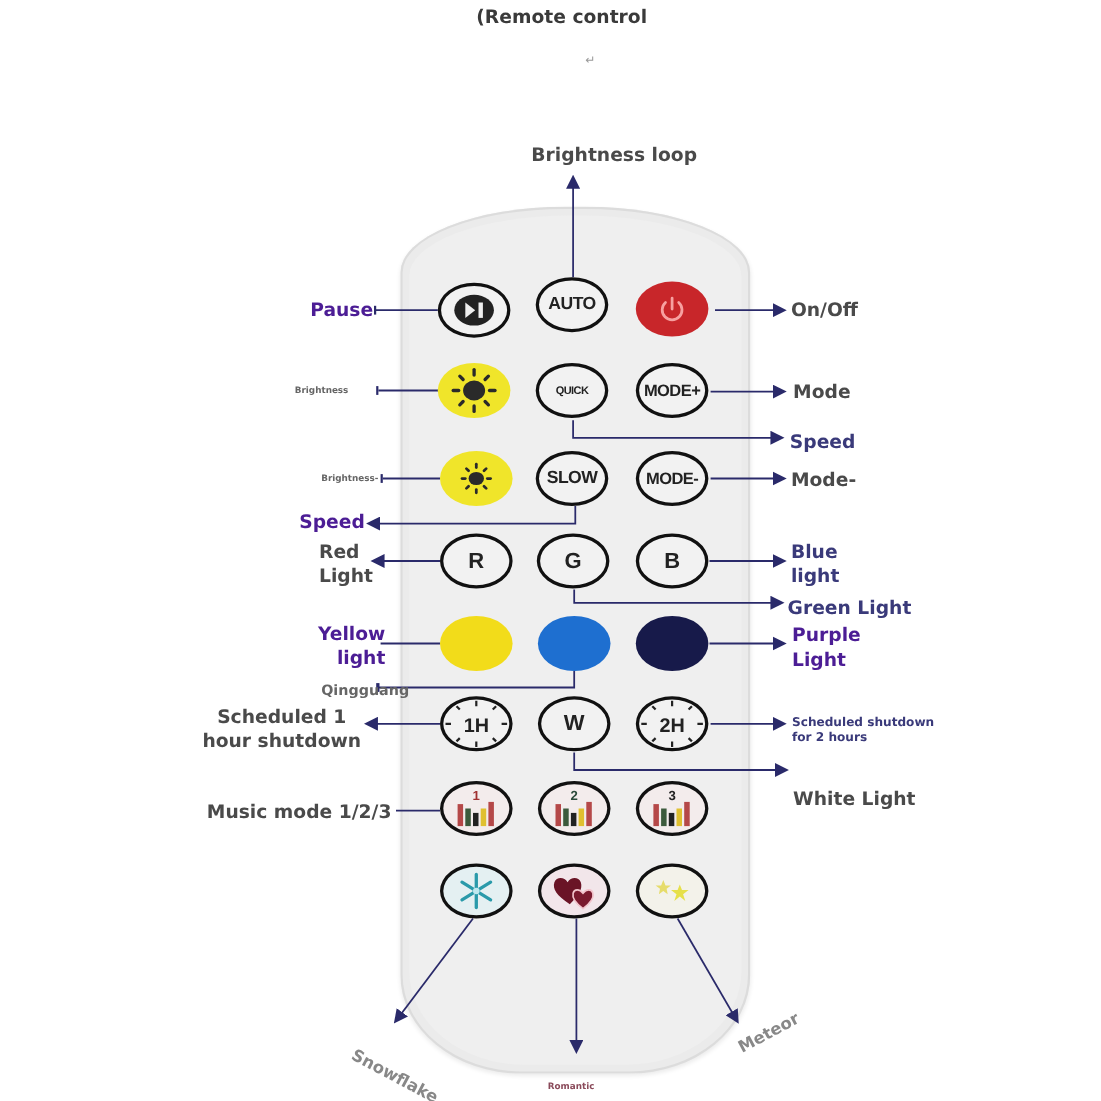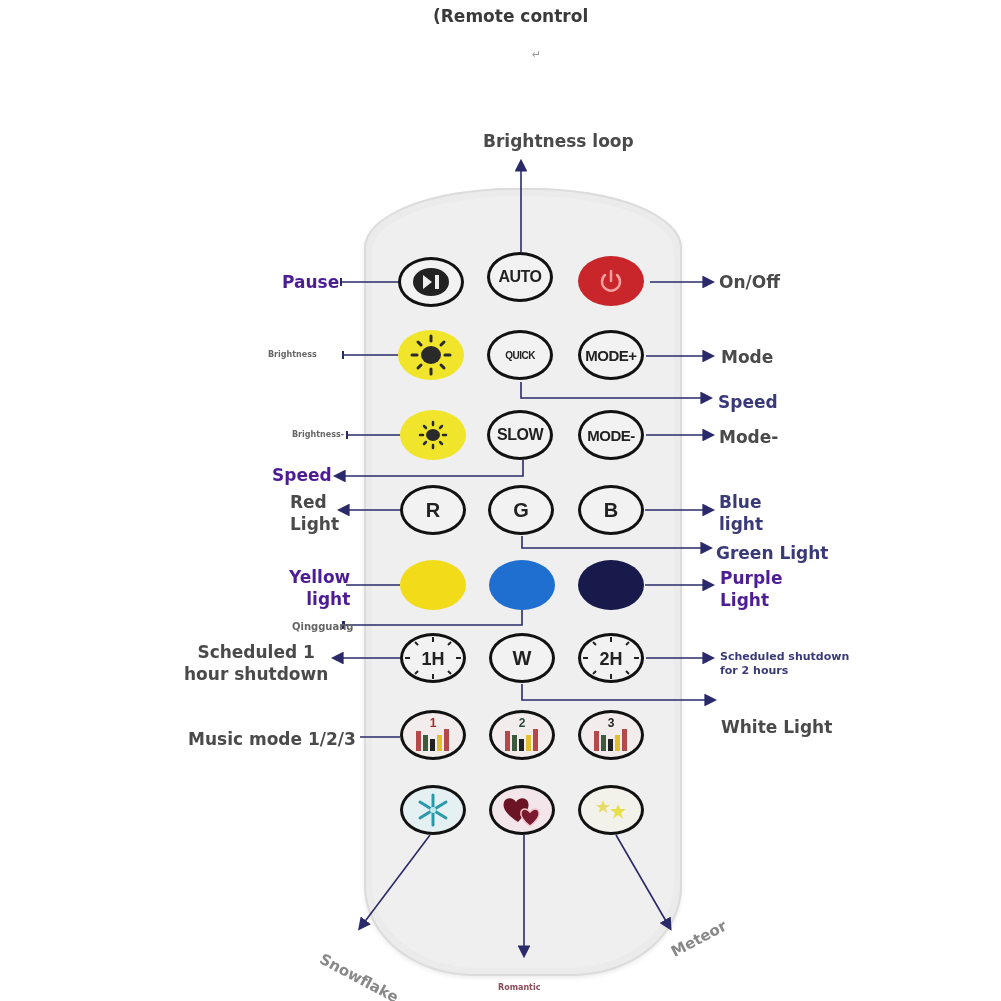--- a/index.html
+++ b/index.html
@@ -256,21 +256,21 @@
 </div>
 <div class="label navy lbl16" style="left:716px;top:543px;">Green Light</div>
 <div class="label maroon lbl16" style="left:289px;top:566px;line-height:22px;text-align:right;">
   <div>Yellow</div>
   <div>light</div>
 </div>
 <div class="label maroon lbl16" style="left:720px;top:567px;line-height:22px;">
   <div>Purple</div>
   <div>Light</div>
 </div>
-<div class="label small" style="left:292px;top:621px;font-size:10px;">Qingguang</div>
+<div class="label small" style="left:292px;top:621px;font-size:13px;">Qingguang</div>
 <div class="label dark lbl16" style="left:184px;top:641px;line-height:22px;text-align:center;">
   <div>Scheduled 1</div>
   <div>hour shutdown</div>
 </div>
 <div class="label navy" style="left:720px;top:650px;font-size:11px;line-height:14px;">
   <div>Scheduled shutdown</div>
   <div>for 2 hours</div>
 </div>
 <div class="label dark lbl16" style="left:721px;top:693px;margin-top:24px;">White Light</div>
 <div class="label dark lbl16" style="left:188px;top:729px;">Music mode 1/2/3</div>

